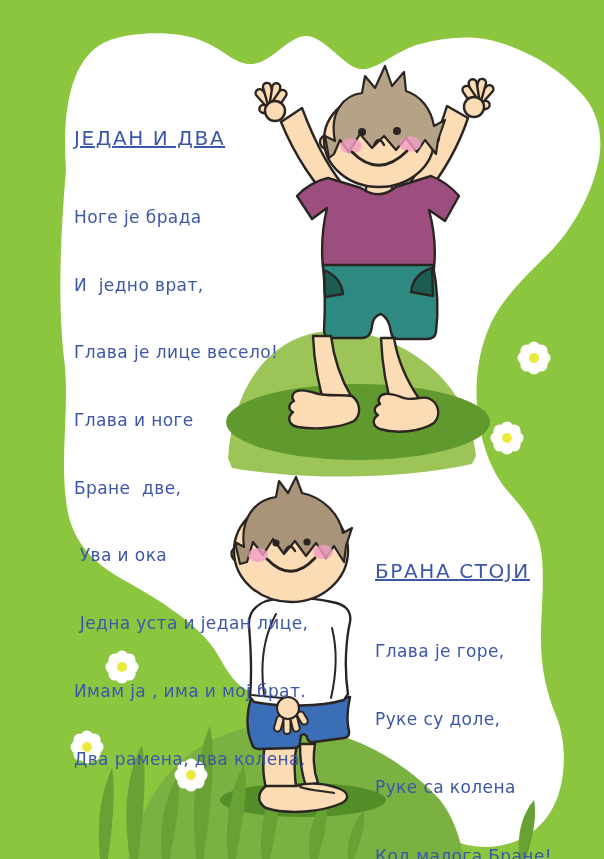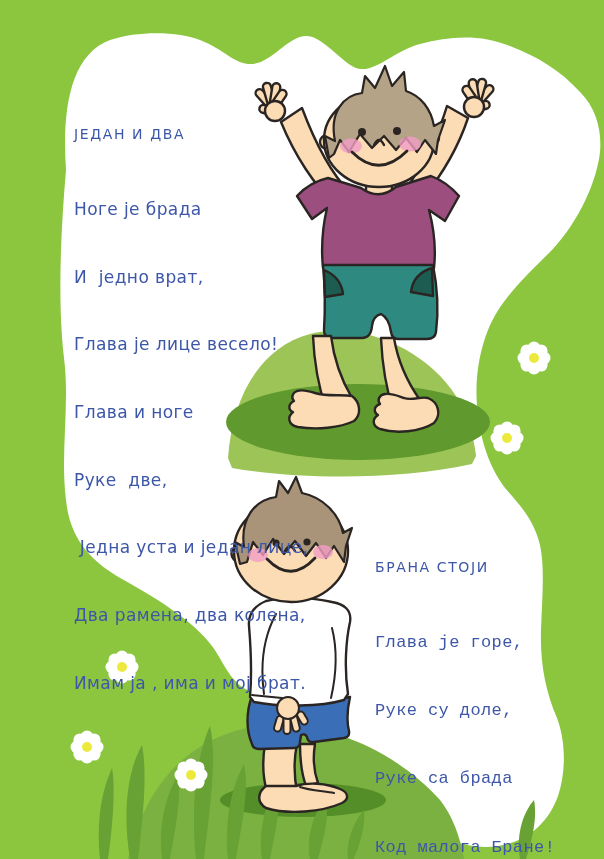--- a/index.html
+++ b/index.html
@@ -12,29 +12,30 @@
   .scene{position:relative;width:604px;height:859px;}
   .scene svg{position:absolute;left:0;top:0;}
   .poem{
     position:absolute;
     color:#3D57A8;
     font-size:17px;
     letter-spacing:0.4px;
     white-space:pre;
   }
   .poem .title{
-    font-size:14px;
+    font-size:20px;
     letter-spacing:1.6px;
     margin-bottom:14px;
     font-weight:500;
+    text-decoration:underline;
   }
   .poem .line{height:27.7px;line-height:27.7px;}
   #poem-1{left:74px;top:86px;}
   #poem-2{left:375px;top:519px;}
-  #poem-2 .line{height:28.2px;line-height:28.2px;font-family:Liberation Mono, monospace;}
+  #poem-2 .line{height:28.2px;line-height:28.2px;}
 </style>
 </head>
 <body>
 
 <div class="scene">
 
   <svg width="604" height="859" viewBox="0 0 604 859">
 
     <rect x="0" y="0" width="604" height="859" fill="#8CC63F"></rect>
 
@@ -296,35 +297,36 @@
       <path fill="none" stroke-width="2.8" d="M 267,559 Q 291,584 315,558"></path>
     </g>
   </svg>
 
   <div class="poem" id="poem-1">
     <div class="title">ЈЕДАН И ДВА</div>
     <div class="line">Ноге је брада</div>
     <div class="line">И  једно врат,</div>
     <div class="line">Глава је лице весело!</div>
     <div class="line">Глава и ноге</div>
-    <div class="line">Руке  две,</div>
+    <div class="line">Бране  две,</div>
+    <div class="line"> Ува и ока</div>
     <div class="line"> Једна уста и један лице,</div>
+    <div class="line">Имам ја , има и мој брат.</div>
     <div class="line">Два рамена, два колена,</div>
-    <div class="line">Имам ја , има и мој брат.</div>
     
     
     
     
   </div>
 
   <div class="poem" id="poem-2">
     <div class="title">БРАНА СТОЈИ</div>
     <div class="line">Глава је горе,</div>
     <div class="line">Руке су доле,</div>
-    <div class="line">Руке са брада</div>
+    <div class="line">Руке са колена</div>
     <div class="line">Код малога Бране!</div>
     
     
     
     
   </div>
 
 </div>
 
 </body></html>

